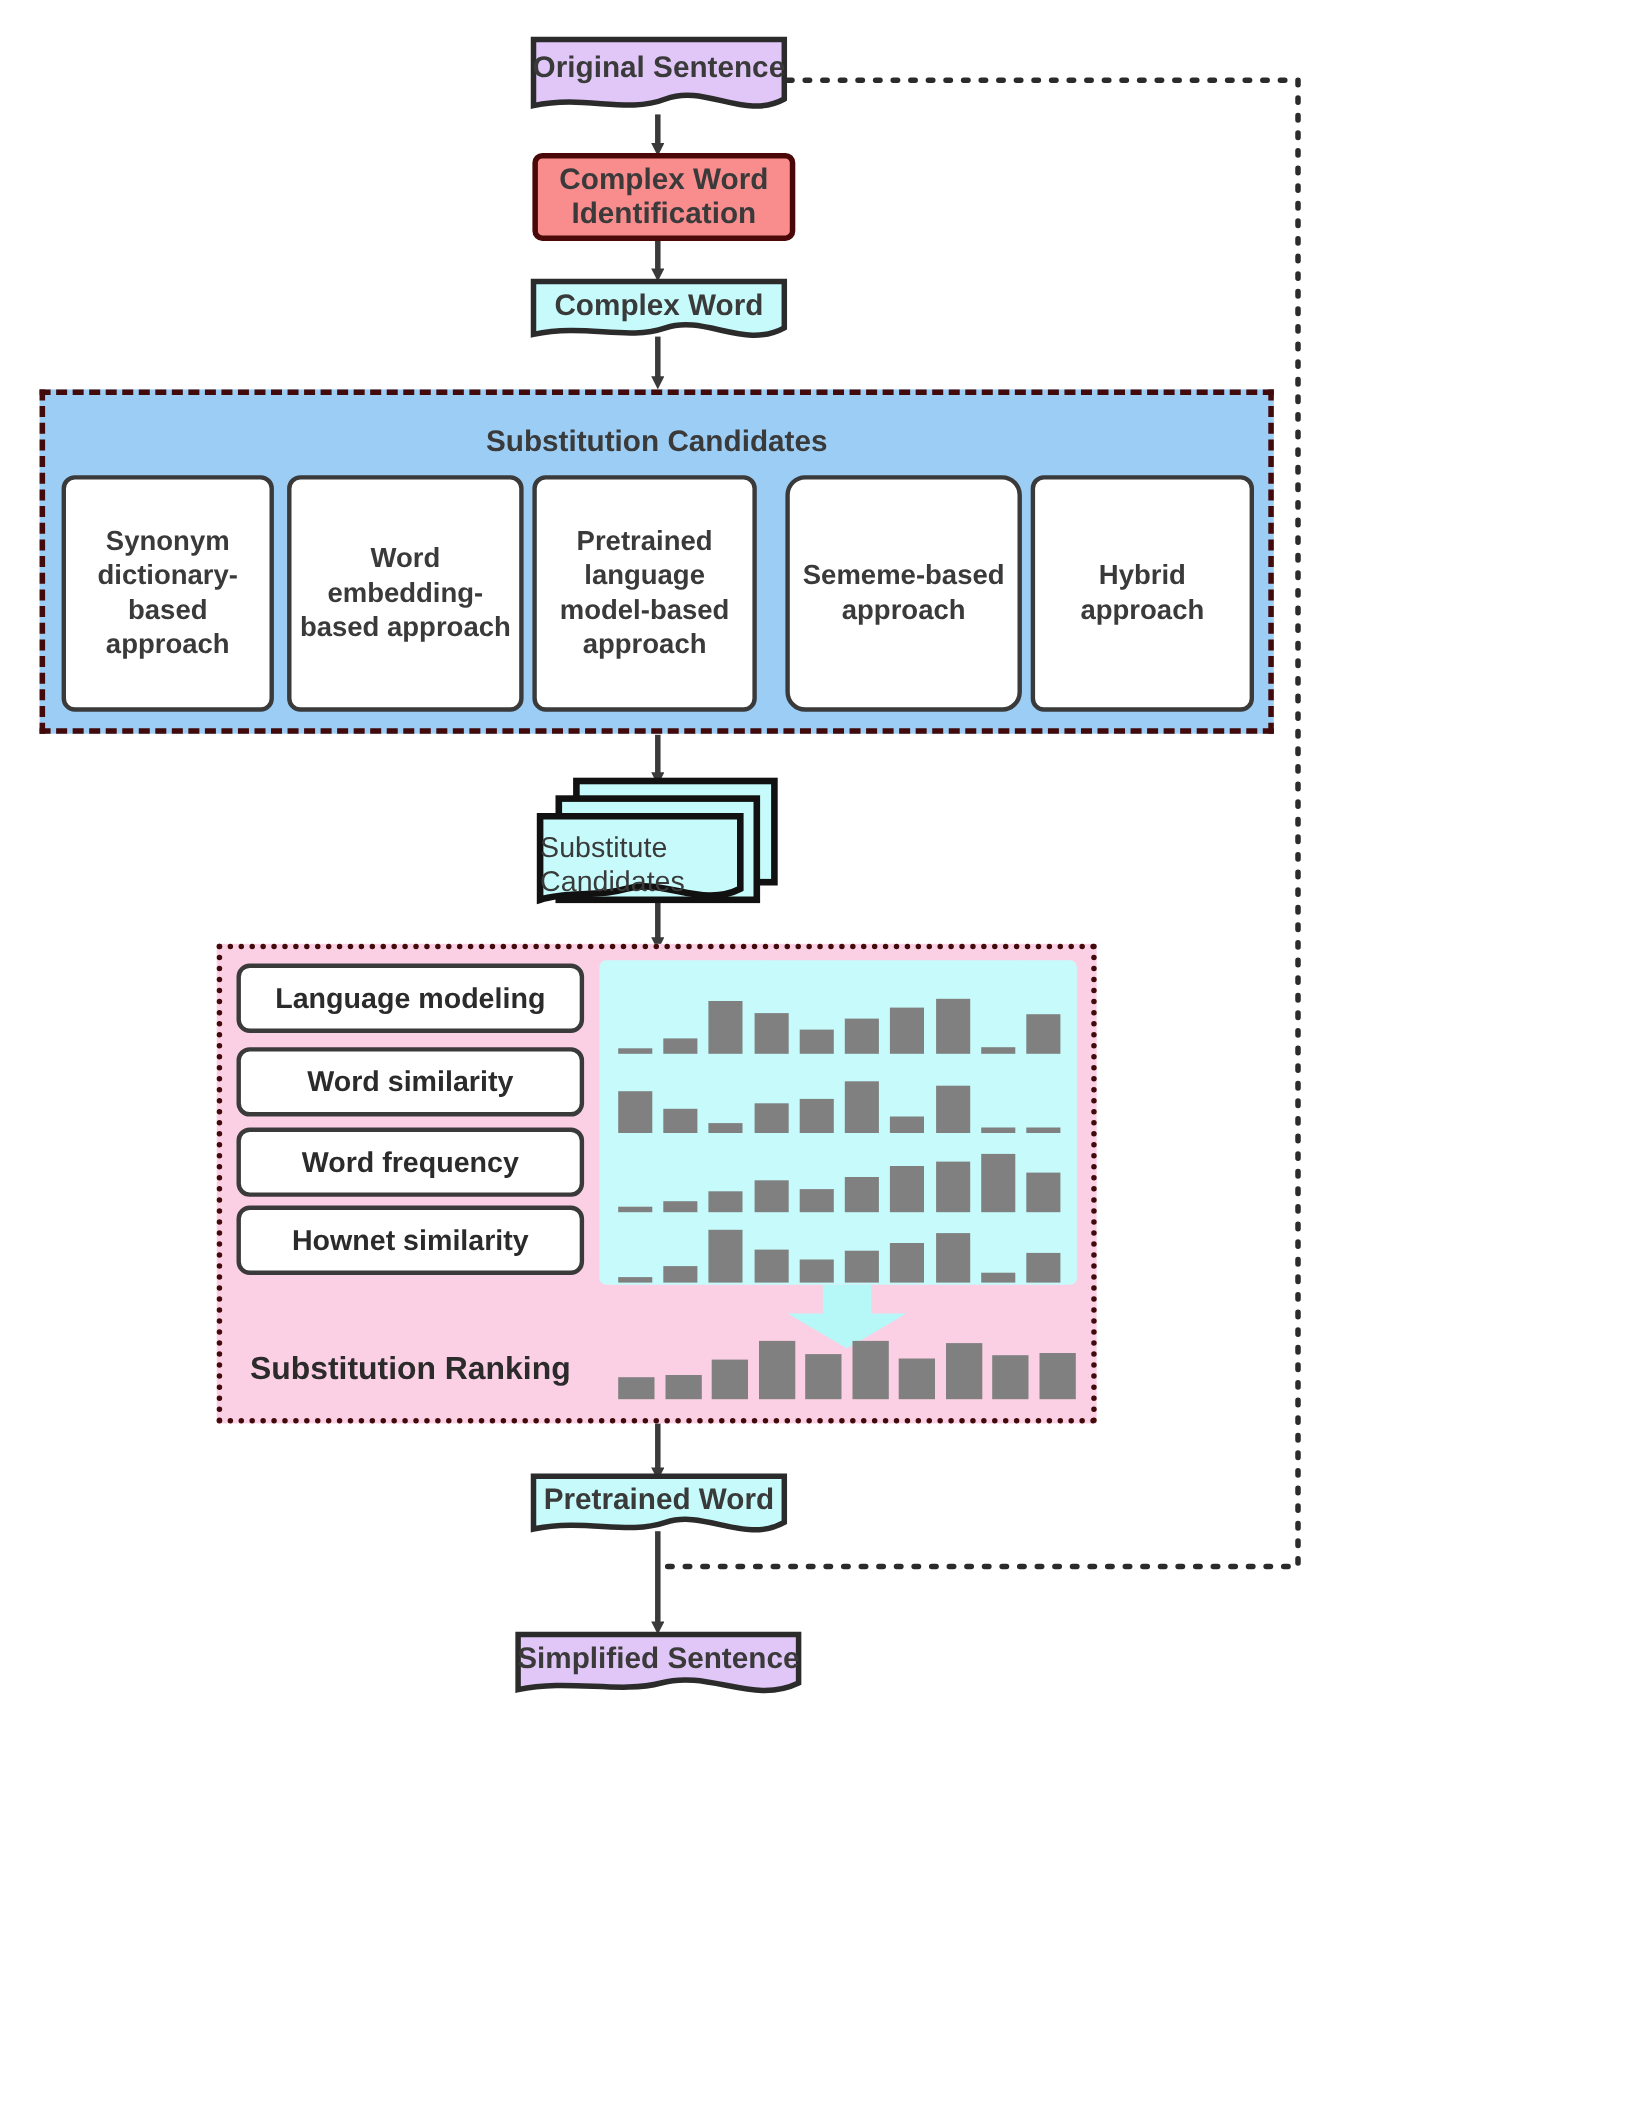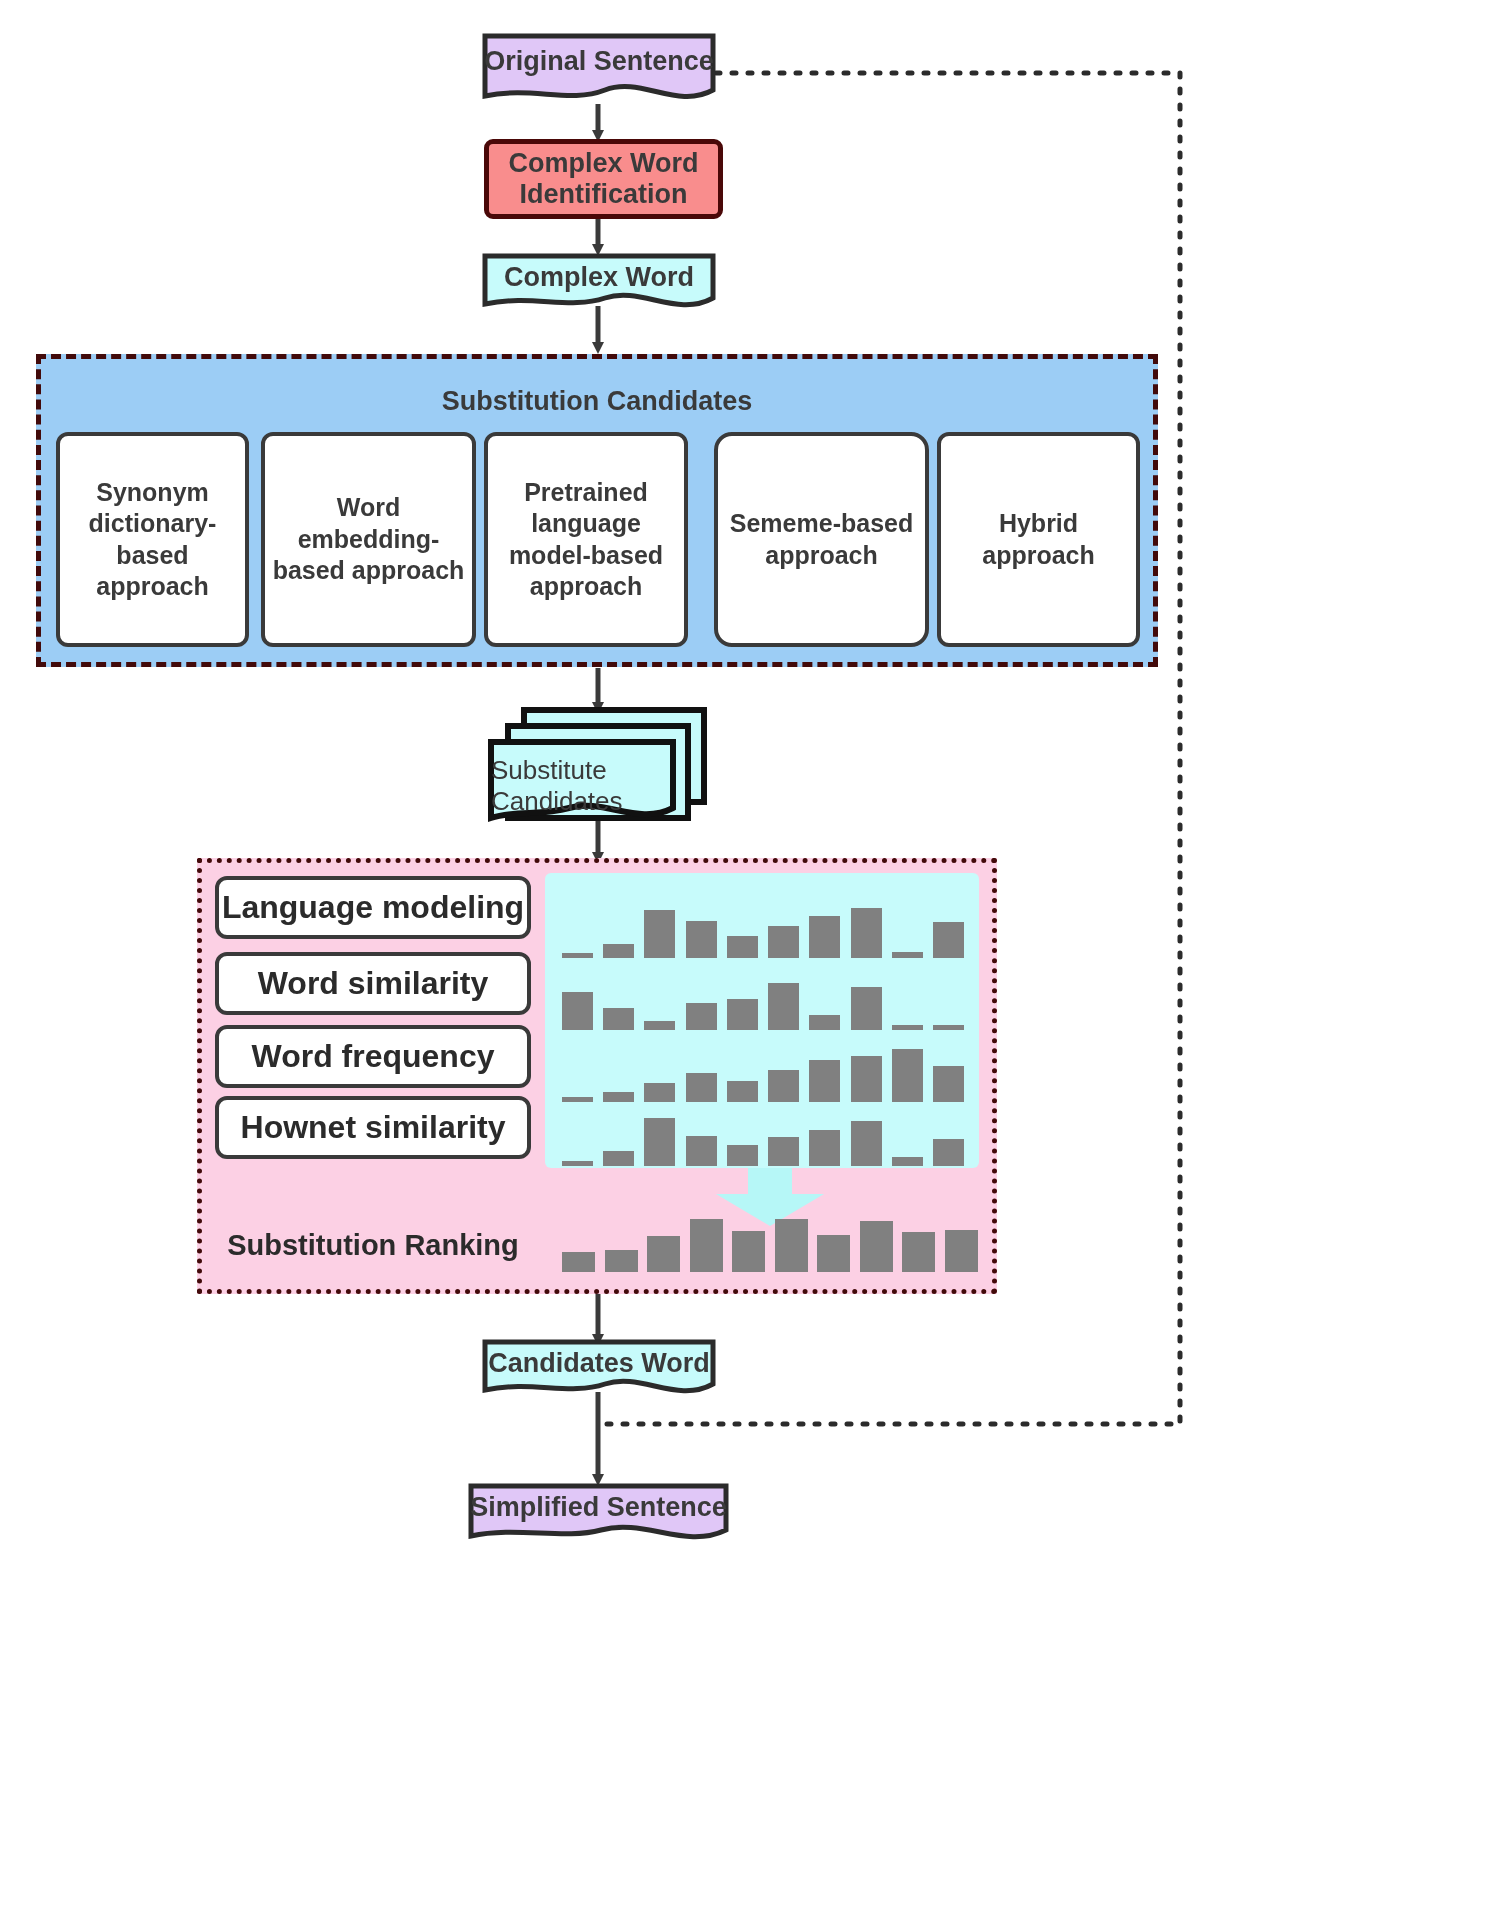--- a/index.html
+++ b/index.html
@@ -41,21 +41,21 @@
     box-sizing:border-box;
   }
 
   .group-rank{
     position:absolute;background:#fcd0e4;border:5px dotted #420a0a;
     box-sizing:border-box;
   }
   .feat{
     position:absolute;background:#ffffff;border:4px solid #3a3a3a;border-radius:12px;
     display:flex;align-items:center;justify-content:center;text-align:center;
-    font-weight:bold;font-size:32px;color:#2b2b2b;box-sizing:border-box;
+    font-weight:bold;font-size:26px;color:#2b2b2b;box-sizing:border-box;
   }
   .rank-label{
     position:absolute;font-weight:bold;font-size:29px;color:#2b2b2b;
     text-align:center;
   }
 
   .chartpanel{position:absolute;background:#c7fbfb;border-radius:6px;}
   .barrow{position:absolute;display:flex;align-items:flex-end;justify-content:space-between;}
   .bar{background:#808080;flex:0 0 auto;}
 
@@ -226,21 +226,21 @@
       <div class="bar" style="width: 33px; height: 37px; margin-right: 9.55556px;"></div>
       <div class="bar" style="width: 33px; height: 51px; margin-right: 9.55556px;"></div>
       <div class="bar" style="width: 33px; height: 40px; margin-right: 9.55556px;"></div>
       <div class="bar" style="width: 33px; height: 42px; margin-right: 0px;"></div>
     </div>
 
   <div class="doc" style="left:481px;top:1338px;width:236px;height:62px;">
     <svg viewBox="0 0 236 62" preserveAspectRatio="none">
       <path d="M4,4 L232,4 L232,46 C196,66 160,34 124,46 C88,58 52,42 4,52 Z" fill="#c7fbfb" stroke="#2b2b2b" stroke-width="5"></path>
     </svg>
-    <div class="doc-label" style="font-size:27px;padding-top:10px;">Candidates Word</div>
+    <div class="doc-label" style="font-size:27px;padding-top:10px;">Pretrained Word</div>
   </div>
 
   <div class="doc" style="left:467px;top:1482px;width:263px;height:66px;">
     <svg viewBox="0 0 263 66" preserveAspectRatio="none">
       <path d="M4,4 L259,4 L259,48 C218,68 178,36 134,48 C96,58 50,44 4,54 Z" fill="#e0c7f7" stroke="#2b2b2b" stroke-width="5"></path>
     </svg>
     <div class="doc-label" style="font-size:27px;padding-top:10px;">Simplified Sentence</div>
   </div>
 
 </div>

